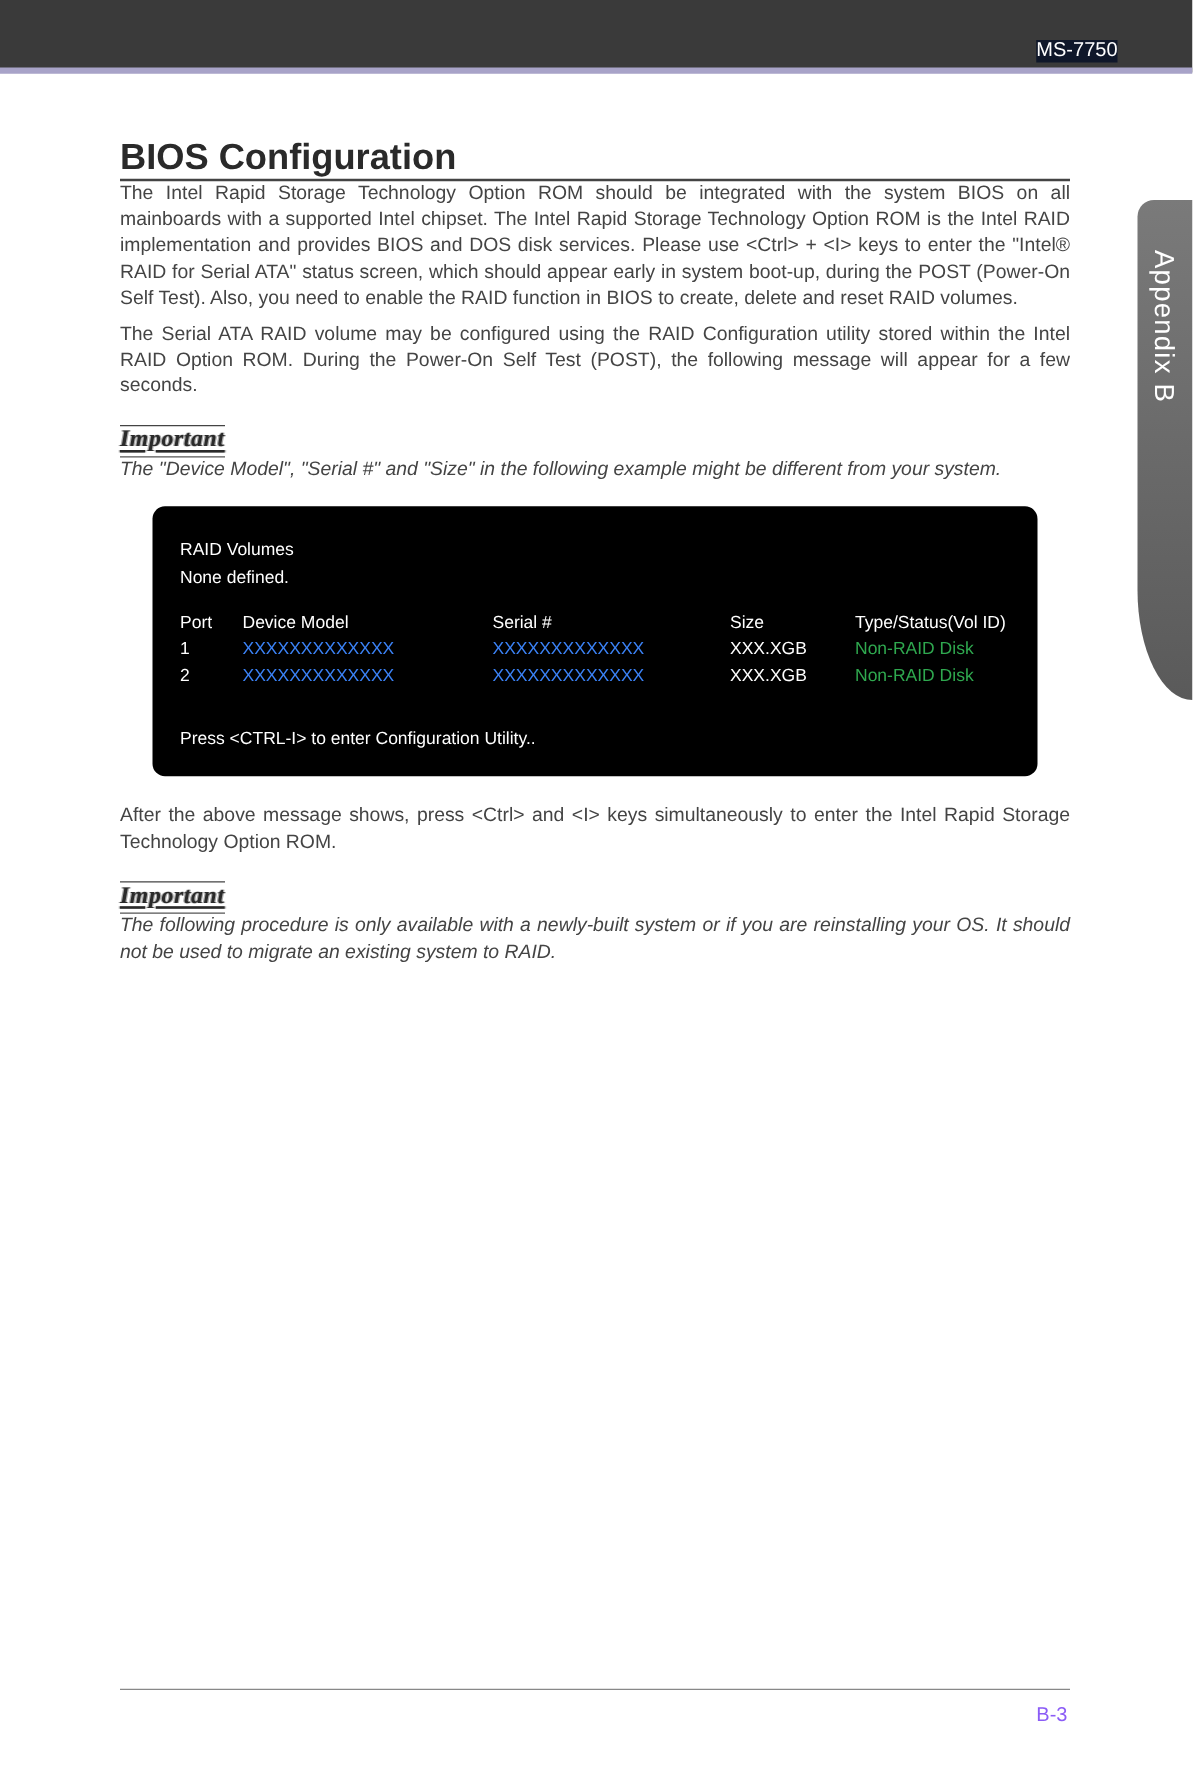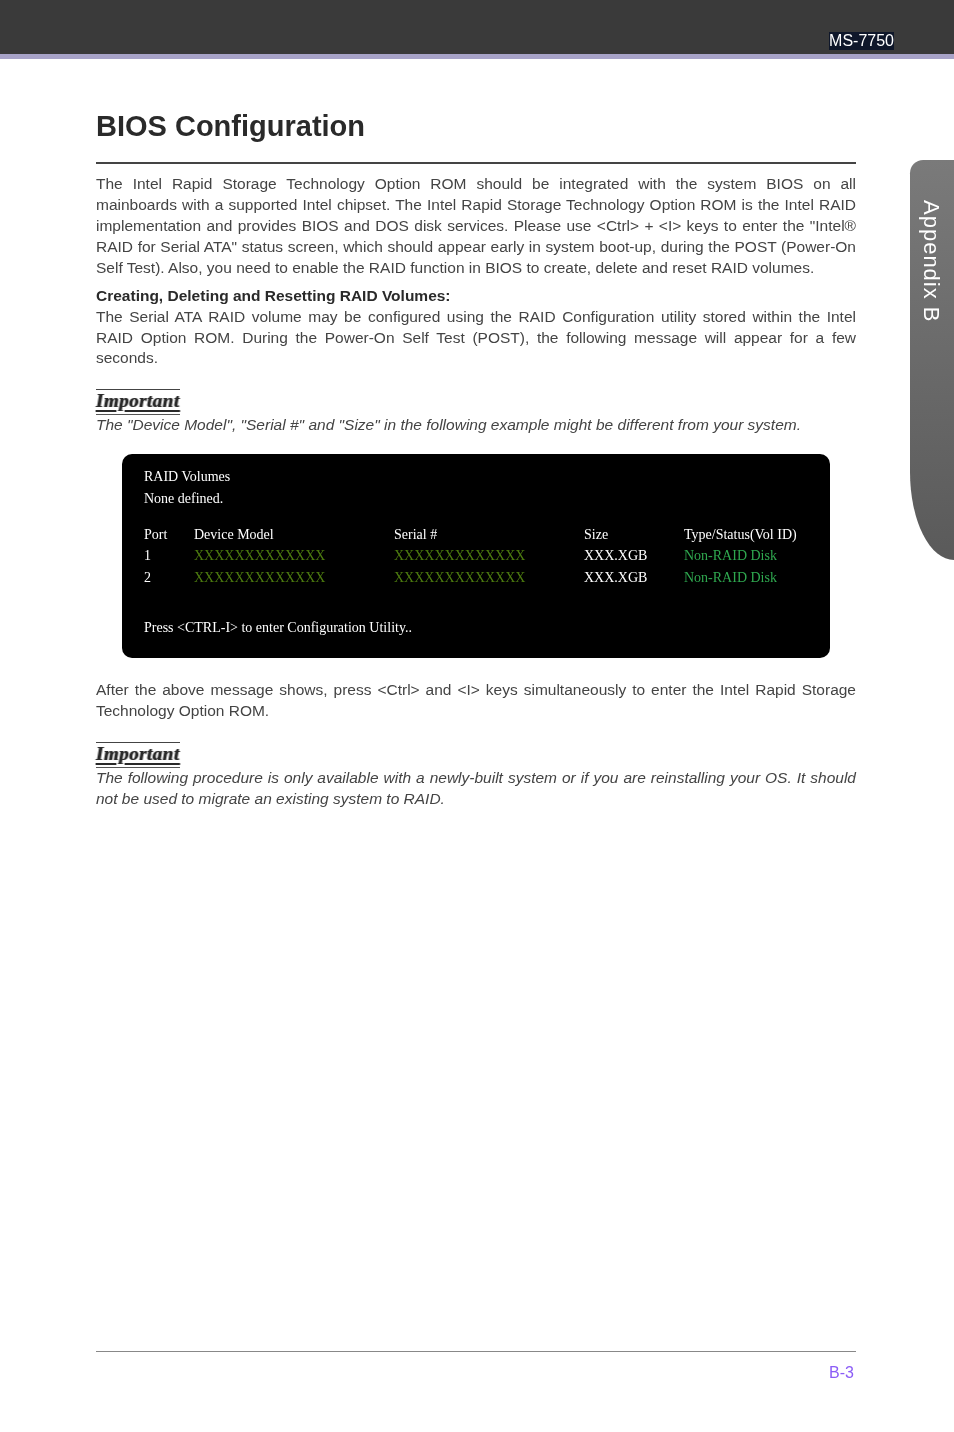--- a/index.html
+++ b/index.html
@@ -60,22 +60,21 @@
     position: absolute;
     left: 96px;
     top: 110px;
     width: 760px;
     color: #3a3a3a;
   }
   .title {
     font-size: 29px;
     font-weight: bold;
     border-bottom: 2px solid #444;
-    margin-bottom: 10px;
-    padding-bottom: 19px;
+    padding-bottom: 0;
     color: #2a2a2a;
   }
   .para {
     font-size: 15.5px;
     line-height: 1.35;
     text-align: justify;
     margin-bottom: 8px;
     color: #444;
   }
   .subtitle {
@@ -118,33 +117,33 @@
     font-size: 15.5px;
     line-height: 1.35;
     text-align: justify;
     color: #444;
     margin-bottom: 14px;
   }
   .bios-screen {
     margin: 18px 26px 22px 26px;
     background: #000;
     border-radius: 10px;
-    padding: 12px 22px 20px 22px;
+    padding: 24px 22px 20px 22px;
     color: #fff;
     font-size: 14px;
-    font-family: Liberation Serif, serif;
+    font-family: Liberation Sans, sans-serif;
     line-height: 1.55;
   }
   .bios-row { display: flex; }
   .bios-row > div:nth-child(1){ width: 50px;}
   .bios-row > div:nth-child(2){ width: 200px;}
   .bios-row > div:nth-child(3){ width: 190px;}
   .bios-row > div:nth-child(4){ width: 100px;}
   .bios-row > div:nth-child(5){ flex:1;}
-  .c-cyan { color: #4d7c0f; }
+  .c-cyan { color: #3b82f6; }
   .c-green { color: #2fa84f; }
   .footer-line {
     position: absolute;
     left: 96px;
     bottom: 80px;
     width: 760px;
     border-top: 1.5px solid #888;
   }
   .page-num {
     position: absolute;
@@ -164,21 +163,20 @@
 <div class="side-tab"></div>
 <div class="side-tab-text">Appendix B</div>
 
 <div class="content">
 
   <div class="title">BIOS Configuration</div>
 
   <div class="para">The Intel Rapid Storage Technology Option ROM should be integrated with the system BIOS on all mainboards with a supported Intel chipset. The Intel Rapid Storage Technology Option ROM is the Intel RAID implementation and provides BIOS and DOS disk services. Please use &lt;Ctrl&gt; + &lt;I&gt; keys to enter the "Intel® RAID for Serial ATA" status screen, which should  appear early in system boot-up, during the POST (Power-On Self Test). Also, you need to enable the RAID function in BIOS to create, delete and reset RAID volumes.</div>
 
 
-  <div class="subhead">Creating, Deleting and Resetting RAID Volumes:</div>
 
   <div class="para">The Serial ATA RAID volume may be configured using the RAID Configuration utility stored within the Intel RAID Option ROM. During the Power-On Self Test (POST), the following message will appear for a few seconds.</div>
 
   <div><span class="important-wrap"><span class="important">Important</span></span></div>
   <div class="italic">The "Device Model", "Serial #" and "Size" in the following example might be different from your system.</div>
 
   <div class="bios-screen">
     <div>RAID Volumes</div>
     <div>None defined.</div>
     <div style="height:14px"></div>

